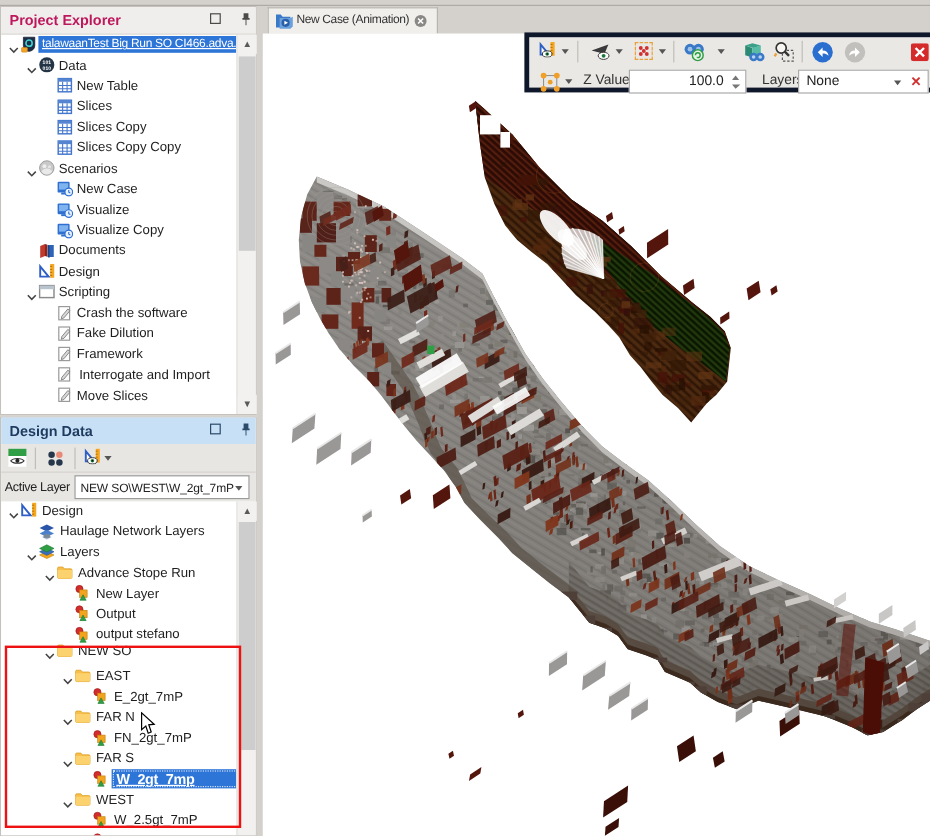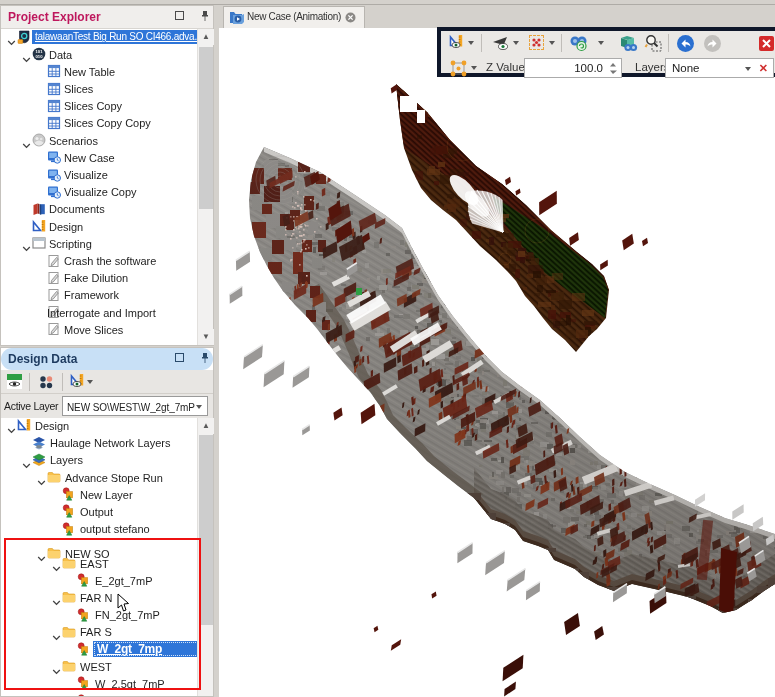--- a/index.html
+++ b/index.html
@@ -3,21 +3,21 @@
 * { margin:0; padding:0; box-sizing:border-box; }
 body { width:775px; height:697px; font-family:"Liberation Sans",sans-serif; position:relative; overflow:hidden; background:#d4d1cc; }
 .abs { position:absolute; }
 
 #topstrip { left:0; top:0; width:775px; height:5px; background:#d4d1cc; border-bottom:1px solid #aeaba6; }
 
 #pe { left:0; top:5px; width:214px; height:341px; background:#fff; border:1px solid #c5c2bd; }
 #pe-title { left:0; top:0; width:212px; height:23px; background:#f0eeec; border-bottom:1px solid #d8d5d1; }
 .ptitle { font-size:12px; font-weight:bold; color:#be185d; position:absolute; left:7px; top:4px; }
 #dd { left:0; top:347px; width:214px; height:350px; background:#fff; border:1px solid #c5c2bd; }
-#dd-title { left:0; top:0; width:212px; height:22px; background:#c8e0f6;border-radius:11px; }
+#dd-title { left:0; top:0; width:212px; height:22px; background:#c8e0f6; }
 #dd-title .ptitle { color:#1d3a5f; }
 #dd-toolbar { left:0; top:22px; width:212px; height:24px; background:#e8e6e3; border-bottom:1px solid #d2cfca; }
 #dd-alayer { left:0; top:46px; width:212px; height:24px; background:#e8e6e3; }
 .treearea { background:#fff; overflow:hidden; }
 .trow { position:absolute; height:17px; left:0; right:0; }
 .chev { position:absolute; top:4px; }
 .ticon { position:absolute; top:1px; }
 .tlabel { position:absolute; top:2.5px; font-size:11px; color:#1e1e1e; white-space:nowrap; }
 .tsel { position:absolute; top:1px; font-size:10px; letter-spacing:-0.25px; color:#fff; background:#2e75d8; padding:1.5px 3px 2px 3px; white-space:nowrap; overflow:hidden; }
 .tsel2 { outline:1px dotted #cfe0f5; outline-offset:-2px; font-size:12px; top:-0.5px; padding:1px 4px 1px 4px; }
@@ -216,21 +216,21 @@
             <rect x="2" y="1.5" width="9" height="11" fill="#fff" stroke="#9a9a9a" stroke-width="1"></rect>
             <path d="M4.5 9.5l5-6 1.8 1.4-5 6-2.2 0.8z" fill="#d8d8d8" stroke="#777" stroke-width="0.7"></path>
           </svg></span>
         <span class="tlabel" style="left:63px;">Framework</span>
       </div>
 <div class="trow" style="top:275.1px;">
         <span class="ticon" style="left:46px;"><svg width="14" height="14" viewBox="0 0 14 14" style="">
             <rect x="2" y="1.5" width="9" height="11" fill="#fff" stroke="#9a9a9a" stroke-width="1"></rect>
             <path d="M4.5 9.5l5-6 1.8 1.4-5 6-2.2 0.8z" fill="#d8d8d8" stroke="#777" stroke-width="0.7"></path>
           </svg></span>
-        <span class="tlabel" style="left:46px;">Interrogate and Import</span>
+        <span class="tlabel" style="left:65px;">Interrogate and Import</span>
       </div>
 <div class="trow" style="top:292.3px;">
         <span class="ticon" style="left:46px;"><svg width="14" height="14" viewBox="0 0 14 14" style="">
             <rect x="2" y="1.5" width="9" height="11" fill="#fff" stroke="#9a9a9a" stroke-width="1"></rect>
             <path d="M4.5 9.5l5-6 1.8 1.4-5 6-2.2 0.8z" fill="#d8d8d8" stroke="#777" stroke-width="0.7"></path>
           </svg></span>
         <span class="tlabel" style="left:63px;">Move Slices</span>
       </div>
   </div>
   <div class="sbar" style="left:196px;top:23px;height:316px;">
@@ -345,21 +345,21 @@
         <span class="tlabel" style="left:79px;">Output</span>
       </div>
 <div class="trow" style="top:102.6px;">
         <span class="ticon" style="left:61px;"><svg width="14" height="14" viewBox="0 0 14 14" style="">
             <circle cx="4.2" cy="3.8" r="3" fill="#d22d2d" stroke="#9c1818" stroke-width="0.5"></circle>
             <rect x="4.4" y="4.6" width="6.2" height="6.2" fill="#f2a41d" stroke="#c07d08" stroke-width="0.5"></rect>
             <path d="M4.6 13.2l2.6-4.6 2.6 4.6z" fill="#2f9e44" stroke="#1d7a2e" stroke-width="0.5"></path>
           </svg></span>
         <span class="tlabel" style="left:79px;">output stefano</span>
       </div>
-<div class="trow" style="top:127px;">
+<div class="trow" style="top:116px;">
         <span class="chev" style="left:36px;"><svg width="9" height="9" viewBox="0 0 9 9">
             <path d="M1.2 3l3.3 3.4L7.8 3" fill="none" stroke="#444" stroke-width="1.3"></path>
           </svg></span>
         <span class="ticon" style="left:46px;"><svg width="14" height="14" viewBox="0 0 14 14" style="">
             <path d="M1 3.5c0-.6.4-1 1-1h3.4l1.2 1.5H12c.6 0 1 .4 1 1V11c0 .6-.4 1-1 1H2c-.6 0-1-.4-1-1z" fill="#f8c04a" stroke="#d89a20" stroke-width="0.6"></path>
             <path d="M1 5h12v6c0 .6-.4 1-1 1H2c-.6 0-1-.4-1-1z" fill="#fcd26e"></path>
           </svg></span>
         <span class="tlabel" style="left:64px;">NEW SO</span>
       </div>
 <div class="trow" style="top:137.0px;">

